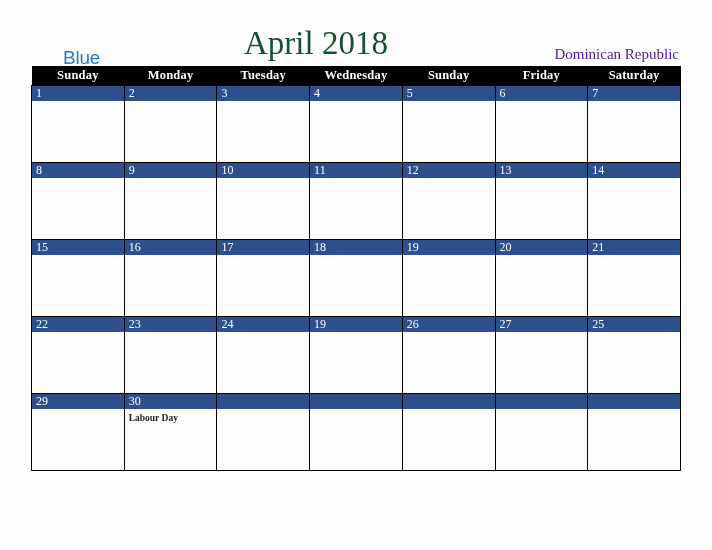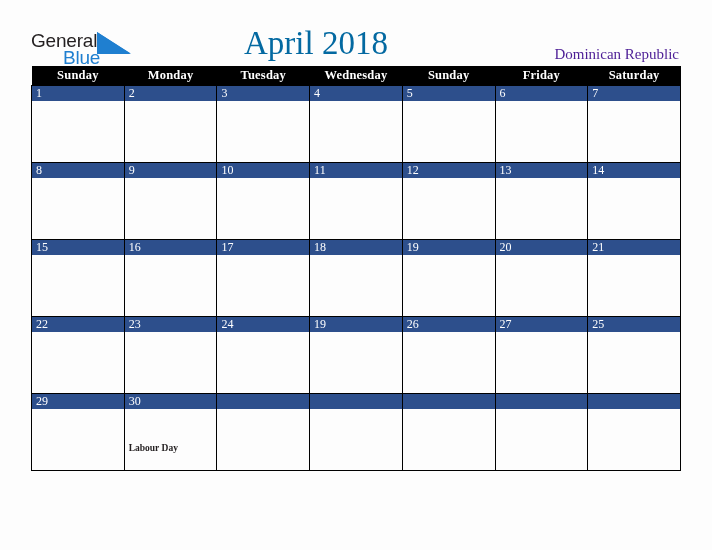--- a/index.html
+++ b/index.html
@@ -66,21 +66,21 @@
   
   .month-title {
     position: absolute;
     left: 0;
     top: 24px;
     width: 632px;
     text-align: center;
     font-family: "Liberation Serif", serif;
     font-size: 33px;
     line-height: 38px;
-    color: #0369a1;
+    color: #14532d;
     font-weight: 400;
   }
 
   
   .country-label {
     position: absolute;
     right: 33px;
     top: 45px;
     font-family: "Liberation Serif", serif;
     font-size: 15px;
@@ -139,38 +139,28 @@
   .daybody {
     padding: 3px 4px 0 4px;
   }
   .event {
     font-family: "Liberation Serif", serif;
     font-size: 9.5px;
     line-height: 12px;
     font-weight: bold;
     color: #231f20;
     white-space: nowrap;
-    margin-top: 30px;
   }
 </style>
 </head>
 <body>
 
 <div class="page-header">
 
   <div class="logo">
-    <div class="logo-row1">
-      <span class="logo-general">General</span>
-      <span class="logo-triangle">
-        <svg width="34" height="22" viewBox="0 0 34 22" xmlns="http://www.w3.org/2000/svg">
-          <polygon points="0,0 34,22 0,22" fill="#1f7fd0" transform="translate(0,0) scale(1,1)"></polygon>
-          <polygon points="0,0 33,21 0,21" fill="#1f7fd0"></polygon>
-        </svg>
-      </span>
-    </div>
     <span class="logo-blue">Blue</span>
   </div>
 
   <div class="month-title">April 2018</div>
 
   <div class="country-label">Dominican Republic</div>
 
 </div>
 
 <table class="calendar">

